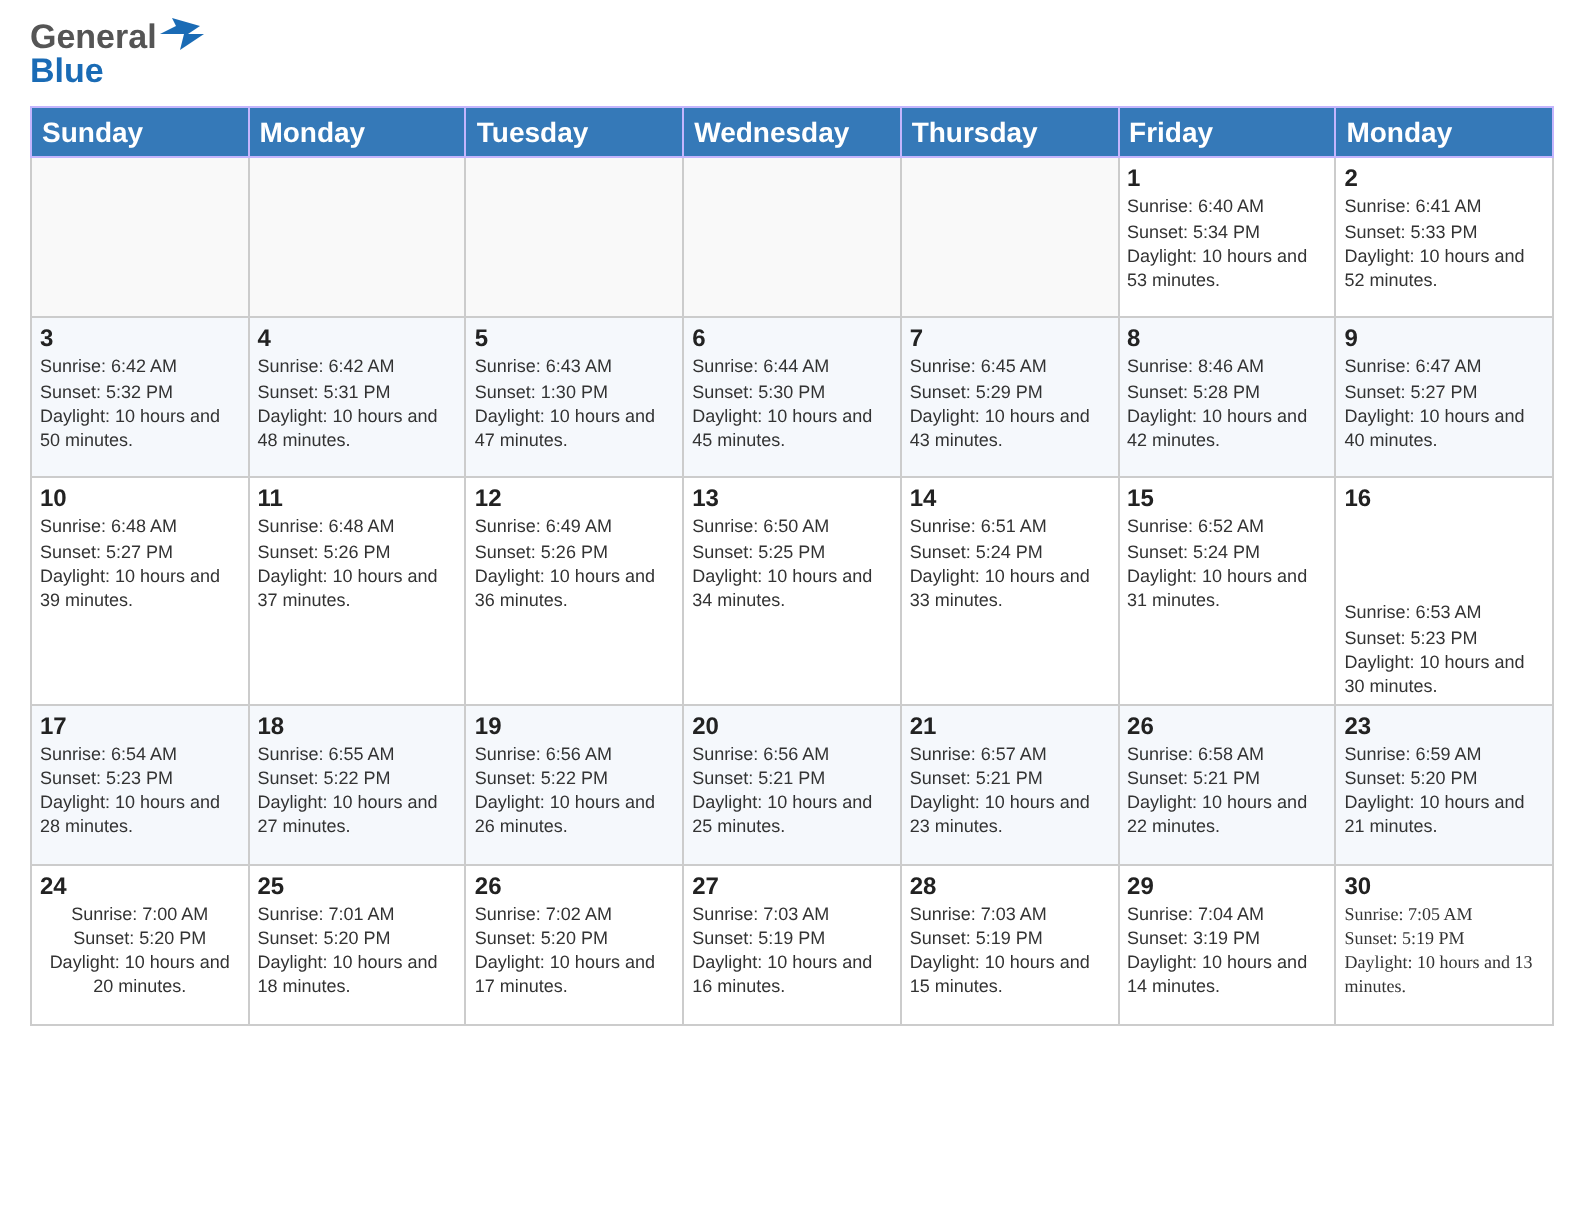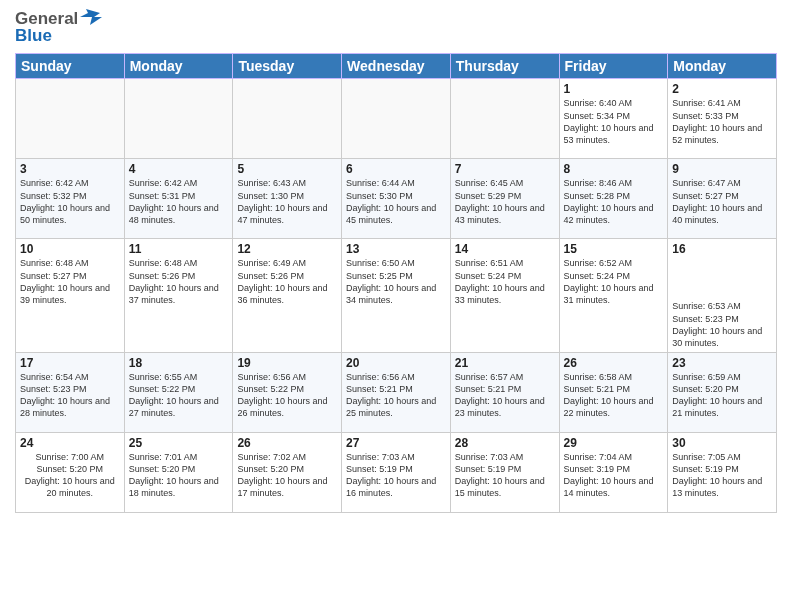--- a/index.html
+++ b/index.html
@@ -271,20 +271,20 @@
 Daylight: 10 hours and 15 minutes.</div>
           </td>
           <td>
             <span class="day-num">29</span>
             <div class="day-info" style="white-space: pre-line;">Sunrise: 7:04 AM
 Sunset: 3:19 PM
 Daylight: 10 hours and 14 minutes.</div>
           </td>
           <td>
             <span class="day-num">30</span>
-            <div class="day-info" style="white-space: pre-line;">Sunrise: 7:05 AM
+            <div class="day-info" style="white-space: pre-line; font-family: Liberation Serif, serif;">Sunrise: 7:05 AM
 Sunset: 5:19 PM
 Daylight: 10 hours and 13 minutes.</div>
           </td>
         </tr>
       </tbody>
   </table>
 </div>
 
 </body></html>

